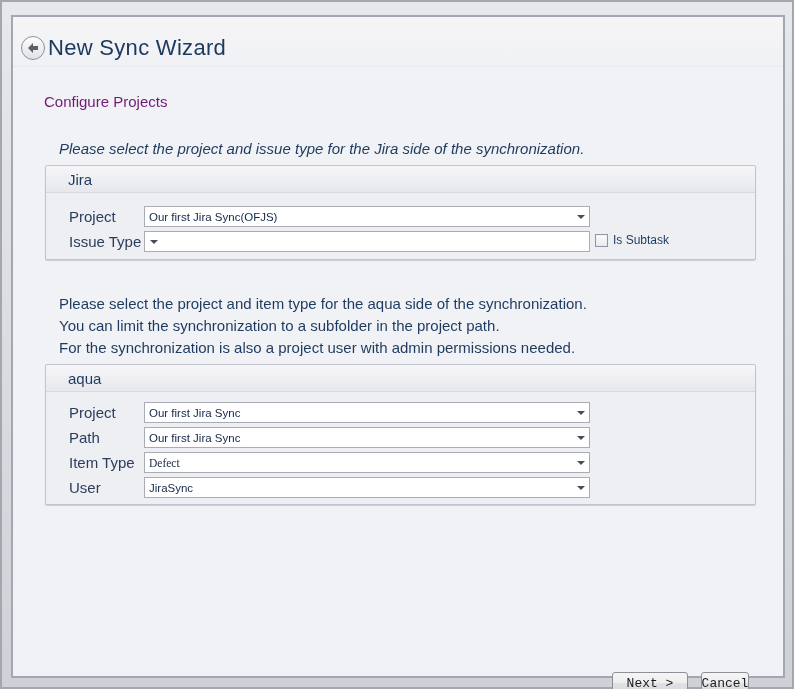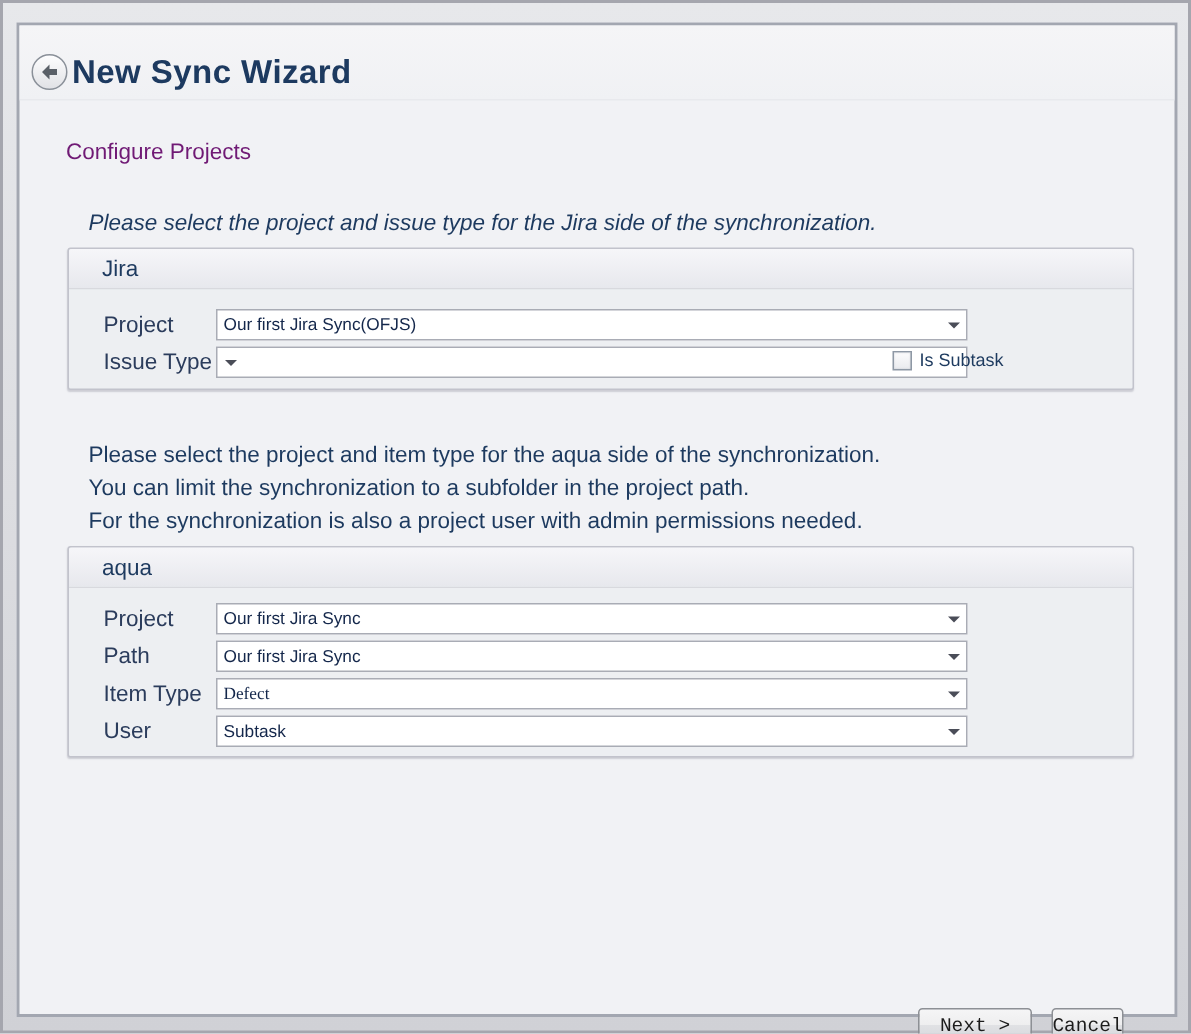--- a/index.html
+++ b/index.html
@@ -27,21 +27,21 @@
   }
   .back-btn {
     position:absolute; left:8px; top:19px; width:24px; height:24px;
     border:1px solid #8a9099; border-radius:50%;
     background:linear-gradient(#fdfdfe,#e1e2e6);
     display:flex; align-items:center; justify-content:center;
     cursor:pointer;
   }
   .title {
     position:absolute; left:35px; top:16px;
-    font-size:22px; line-height:30px; font-weight:700;
+    font-size:22px; line-height:30px; font-weight:400;
     color:#1d3a60; letter-spacing:0.3px;
   }
   .heading {
     position:absolute; left:31px; top:76px;
     font-size:15px; color:#701a75;text-align:right;
   }
   .body-text {
     position:absolute; left:46px;
     font-size:15px; line-height:22px; color:#1d3a5f;
   }
@@ -57,21 +57,21 @@
     border-bottom:1px solid #d8d9de;
     border-radius:2px 2px 0 0;
     display:flex; align-items:center; padding-left:22px;
     font-size:15px; color:#1d3a5f;
   }
   .field-label {
     position:absolute; left:23px;
     font-size:15px; line-height:21px; color:#2b3c5c;
   }
   .combo {
-    position:absolute; left:98px; width:501px; height:21px;
+    position:absolute; left:98px; width:446px; height:21px;
     background:#ffffff;
     border:1px solid #a9acb5;
     display:flex; align-items:center;
     cursor:pointer;
   }
   .combo .value {
     flex:1; padding-left:4px;
     font-size:11.5px; color:#14274b;
     white-space:nowrap; overflow:hidden;
   }
@@ -182,21 +182,21 @@
       <div class="field-label" style="top:87px;">Item Type</div>
       <div class="combo" style="top:87px;font-family:Liberation Serif, serif;">
         <span class="value">Defect</span>
         <span class="arrow-zone">
             <span class="arrow"></span>
           </span>
       </div>
 
       <div class="field-label" style="top:112px;">User</div>
       <div class="combo" style="top:112px;">
-        <span class="value">Subtask</span>
+        <span class="value">JiraSync</span>
         <span class="arrow-zone">
             <span class="arrow"></span>
           </span>
       </div>
     </div>
 
     <div class="btn" style="left:599px; width:76px;">Next &gt;</div>
     <div class="btn" style="left:688px; width:48px;">Cancel</div>
 
   </div>

